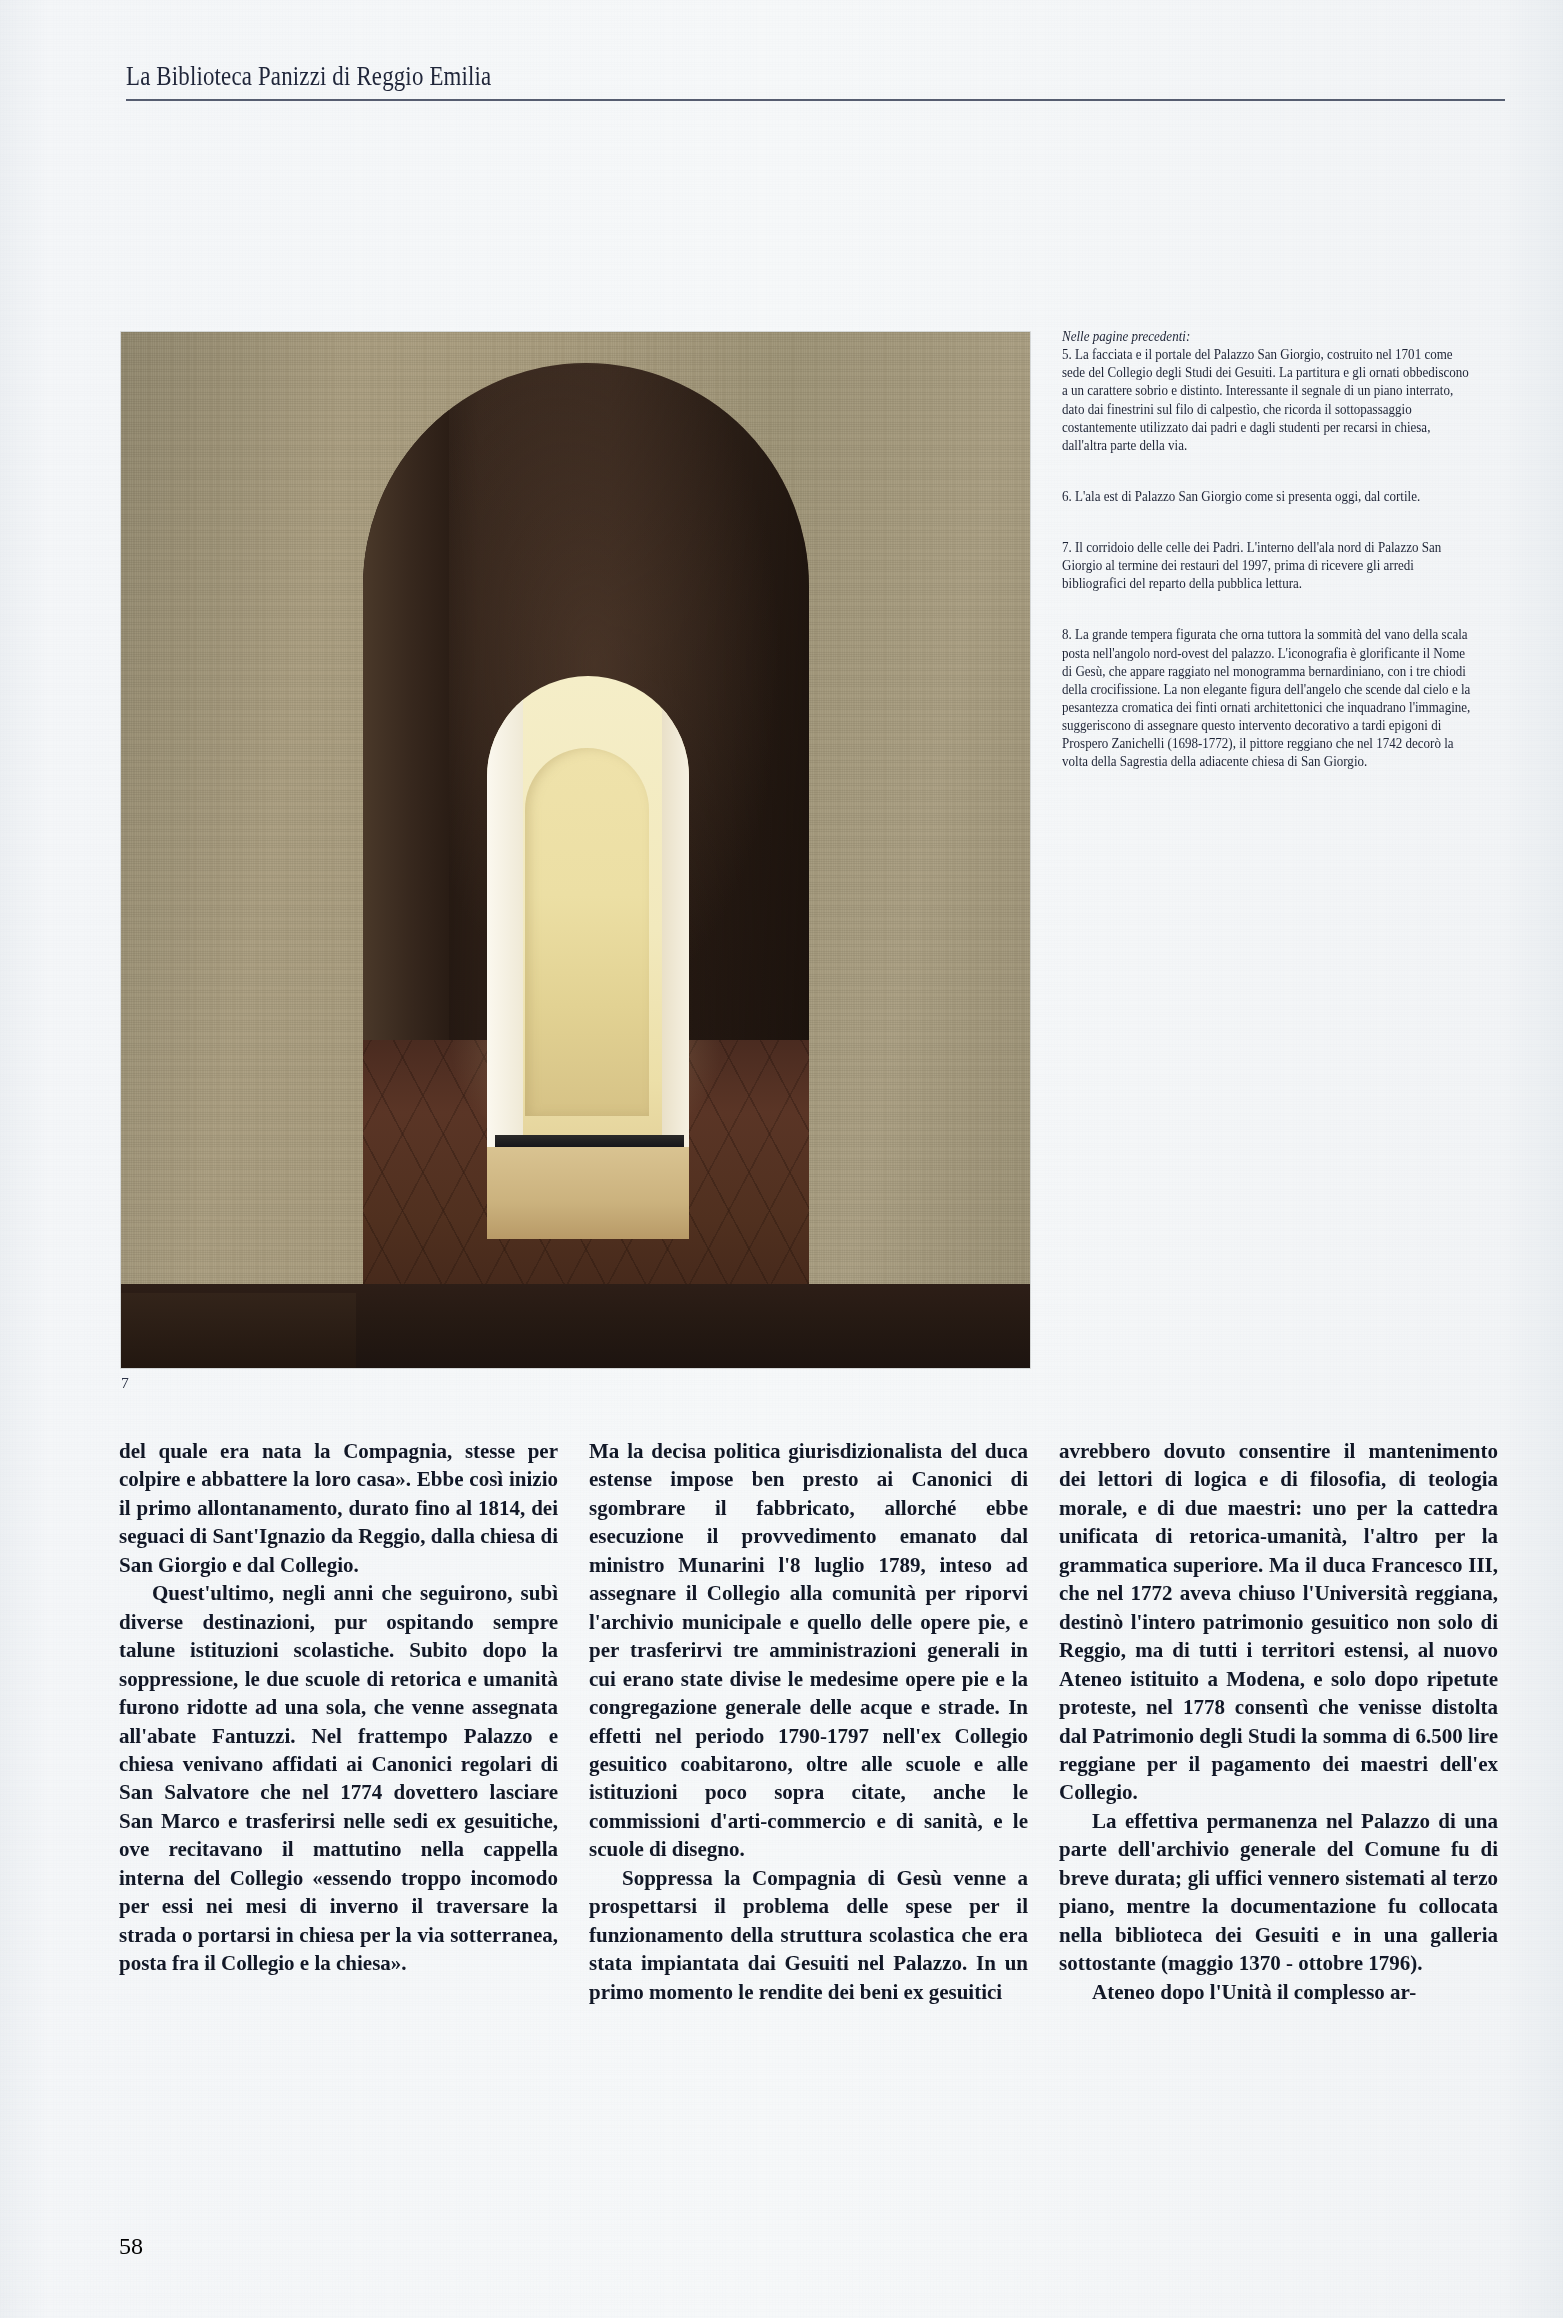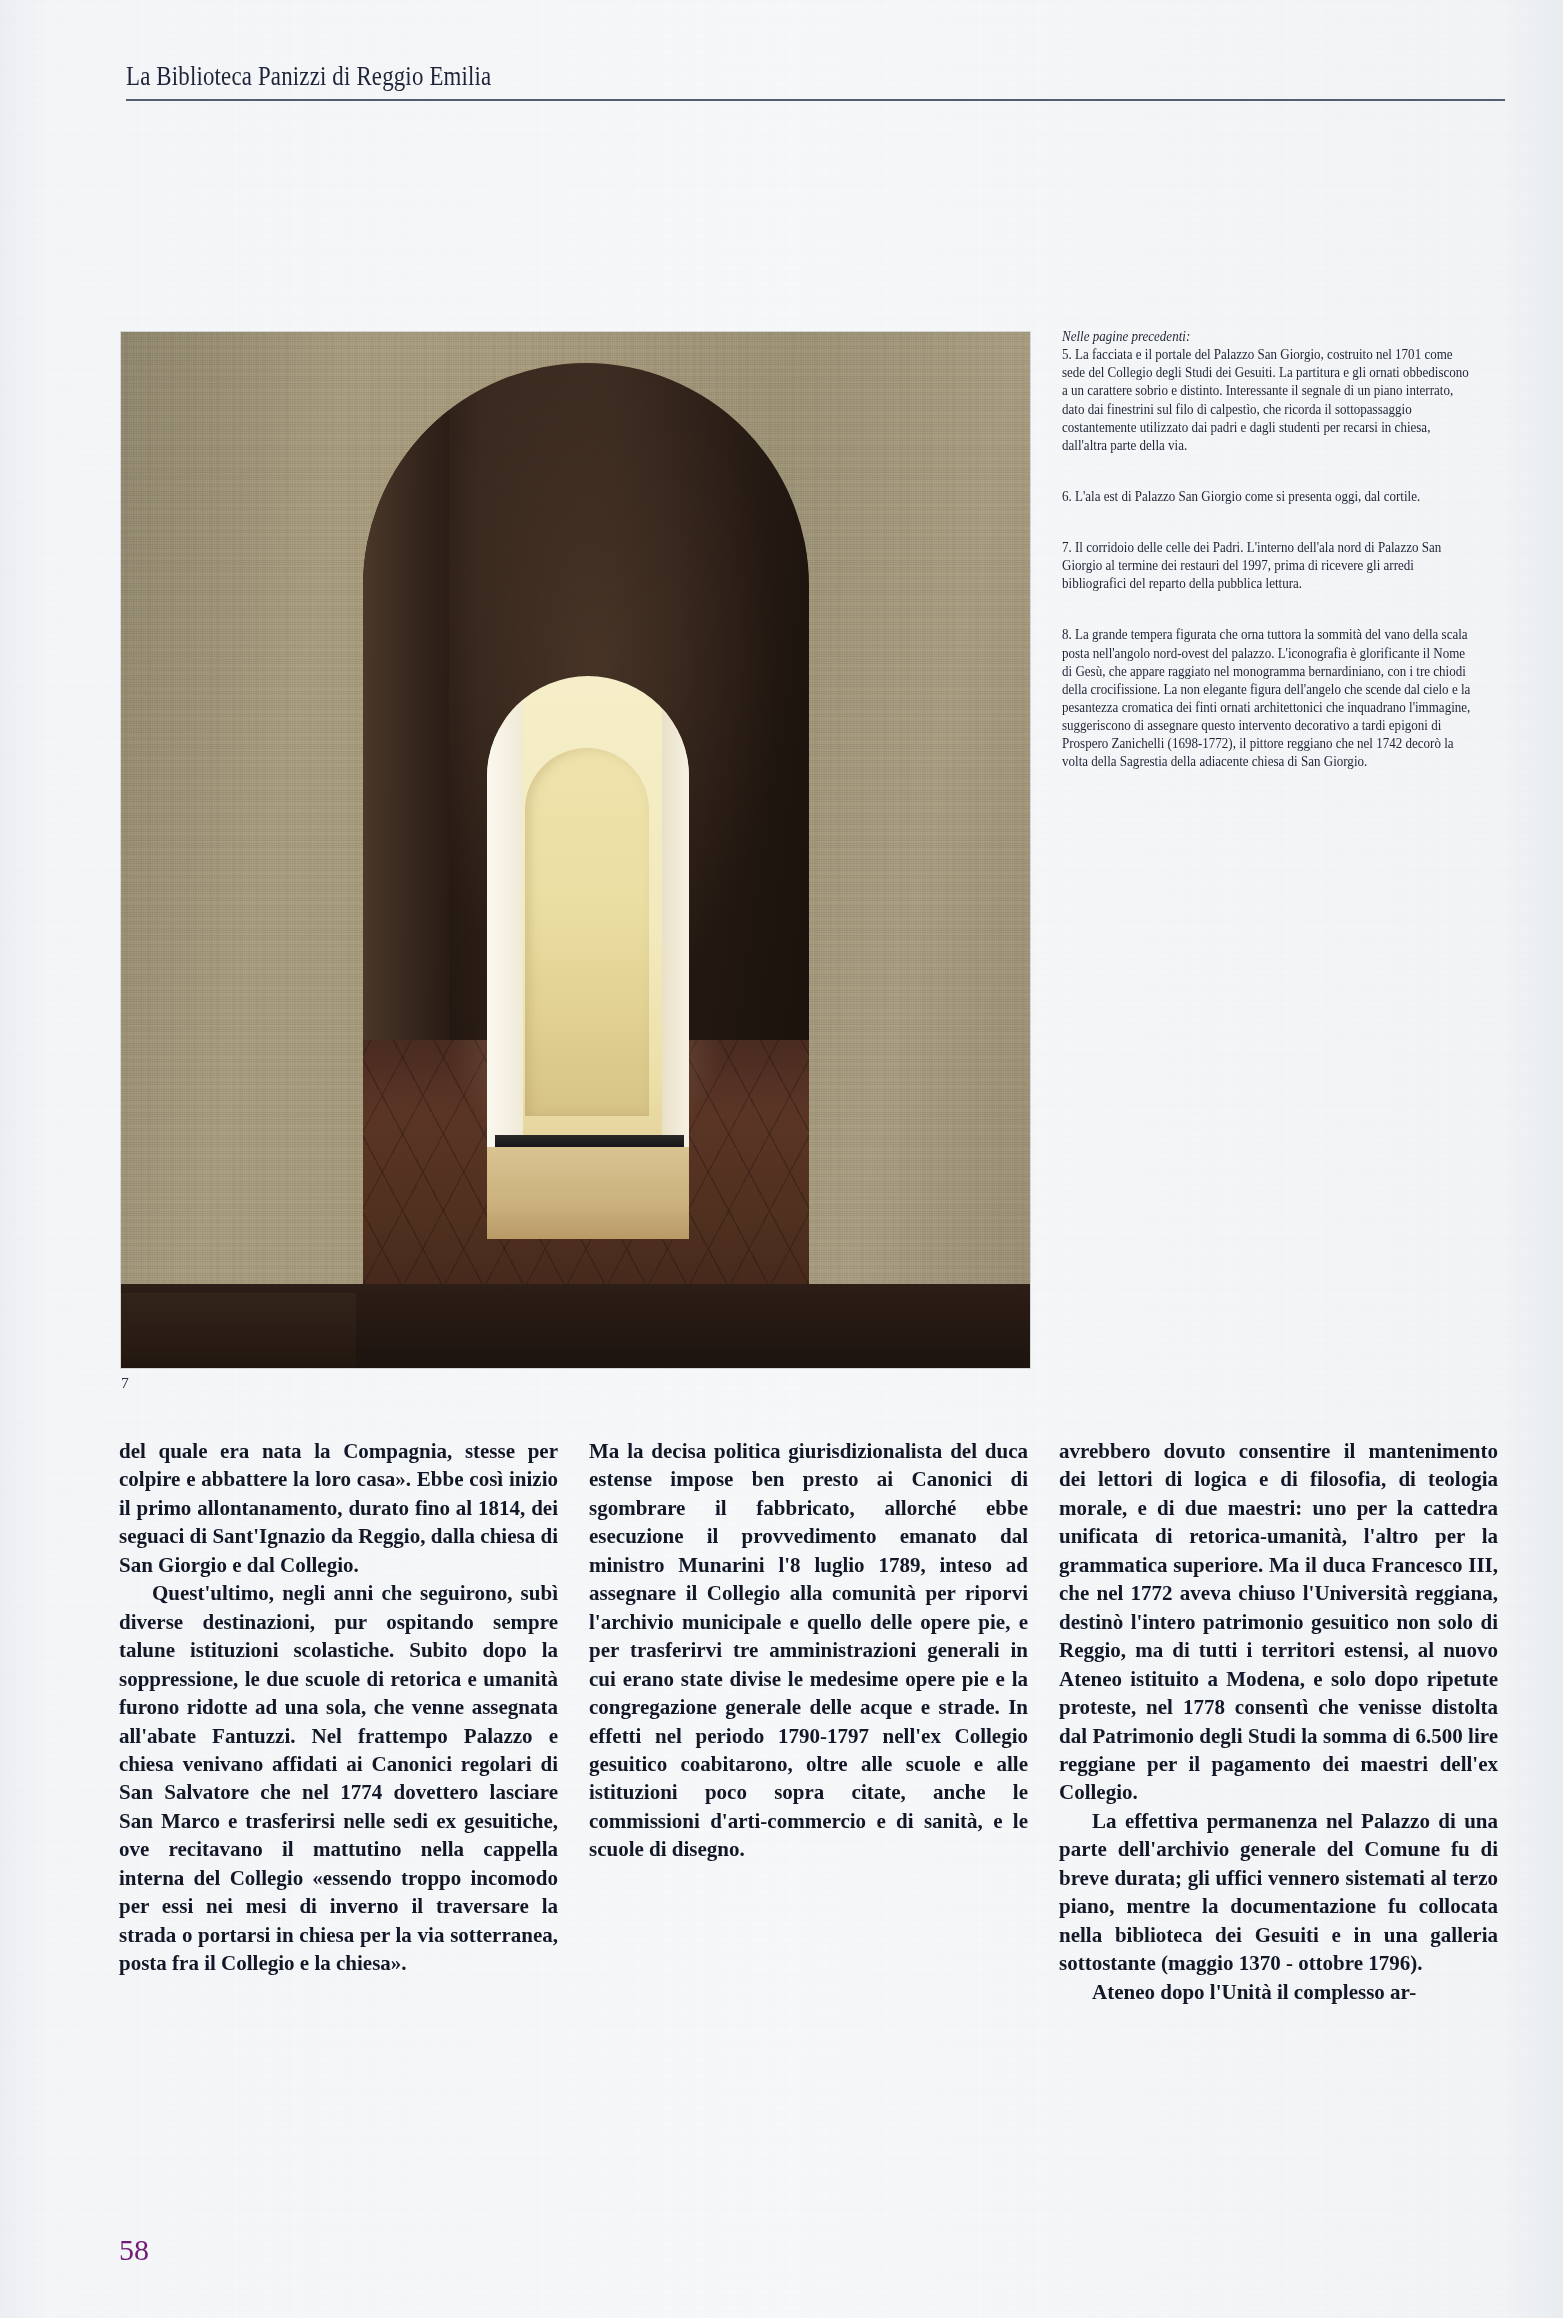--- a/index.html
+++ b/index.html
@@ -268,22 +268,22 @@
     font-weight: bold;
   }
   .col p + p { text-indent: 33px; }
   .col p:last-child { text-align: justify; }
 
   
   .folio {
     position: absolute;
     left: 119px;
     top: 2233px;
-    font-size: 30px;
-    color: #701a75;
+    font-size: 24px;
+    color: #000000;
   }
 </style>
 </head>
 <body>
 
 <div class="page">
   <div class="paper-tint"></div>
   <div class="paper-grain"></div>
 
   <div class="running-head">
@@ -330,20 +330,21 @@
     <p>8. La grande tempera figurata che orna tuttora la sommità del vano della scala posta nell'angolo nord-ovest del palazzo. L'iconografia è glorificante il Nome di Gesù, che appare raggiato nel monogramma bernardiniano, con i tre chiodi della crocifissione. La non elegante figura dell'angelo che scende dal cielo e la pesantezza cromatica dei finti ornati architettonici che inquadrano l'immagine, suggeriscono di assegnare questo intervento decorativo a tardi epigoni di Prospero Zanichelli (1698-1772), il pittore reggiano che nel 1742 decorò la volta della Sagrestia della adiacente chiesa di San Giorgio.</p>
   </div>
 
   <div class="body-cols">
     <div class="col">
       <p>del quale era nata la Compagnia, stesse per colpire e abbattere la loro casa». Ebbe così inizio il primo allontanamento, durato fino al 1814, dei seguaci di Sant'Ignazio da Reggio, dalla chiesa di San Giorgio e dal Collegio.</p>
       <p>Quest'ultimo, negli anni che seguirono, subì diverse destinazioni, pur ospitando sempre talune istituzioni scolastiche. Subito dopo la soppressione, le due scuole di retorica e umanità furono ridotte ad una sola, che venne assegnata all'abate Fantuzzi. Nel frattempo Palazzo e chiesa venivano affidati ai Canonici regolari di San Salvatore che nel 1774 dovettero lasciare San Marco e trasferirsi nelle sedi ex gesuitiche, ove recitavano il mattutino nella cappella interna del Collegio «essendo troppo incomodo per essi nei mesi di inverno il traversare la strada o portarsi in chiesa per la via sotterranea, posta fra il Collegio e la chiesa».</p>
     </div>
     <div class="col">
       <p>Ma la decisa politica giurisdizionalista del duca estense impose ben presto ai Canonici di sgombrare il fabbricato, allorché ebbe esecuzione il provvedimento emanato dal ministro Munarini l'8 luglio 1789, inteso ad assegnare il Collegio alla comunità per riporvi l'archivio municipale e quello delle opere pie, e per trasferirvi tre amministrazioni generali in cui erano state divise le medesime opere pie e la congregazione generale delle acque e strade. In effetti nel periodo 1790-1797 nell'ex Collegio gesuitico coabitarono, oltre alle scuole e alle istituzioni poco sopra citate, anche le commissioni d'arti-commercio e di sanità, e le scuole di disegno.</p>
+      <p>Soppressa la Compagnia di Gesù venne a prospettarsi il problema delle spese per il funzionamento della struttura scolastica che era stata impiantata dai Gesuiti nel Palazzo. In un primo momento le rendite dei beni ex gesuitici</p>
     </div>
     <div class="col">
       <p>avrebbero dovuto consentire il mantenimento dei lettori di logica e di filosofia, di teologia morale, e di due maestri: uno per la cattedra unificata di retorica-umanità, l'altro per la grammatica superiore. Ma il duca Francesco III, che nel 1772 aveva chiuso l'Università reggiana, destinò l'intero patrimonio gesuitico non solo di Reggio, ma di tutti i territori estensi, al nuovo Ateneo istituito a Modena, e solo dopo ripetute proteste, nel 1778 consentì che venisse distolta dal Patrimonio degli Studi la somma di 6.500 lire reggiane per il pagamento dei maestri dell'ex Collegio.</p>
       <p>La effettiva permanenza nel Palazzo di una parte dell'archivio generale del Comune fu di breve durata; gli uffici vennero sistemati al terzo piano, mentre la documentazione fu collocata nella biblioteca dei Gesuiti e in una galleria sottostante (maggio 1370 - ottobre 1796).</p>
       <p>Ateneo dopo l'Unità il complesso ar-</p>
     </div>
   </div>
 
   <div class="folio">58</div>
 </div>

